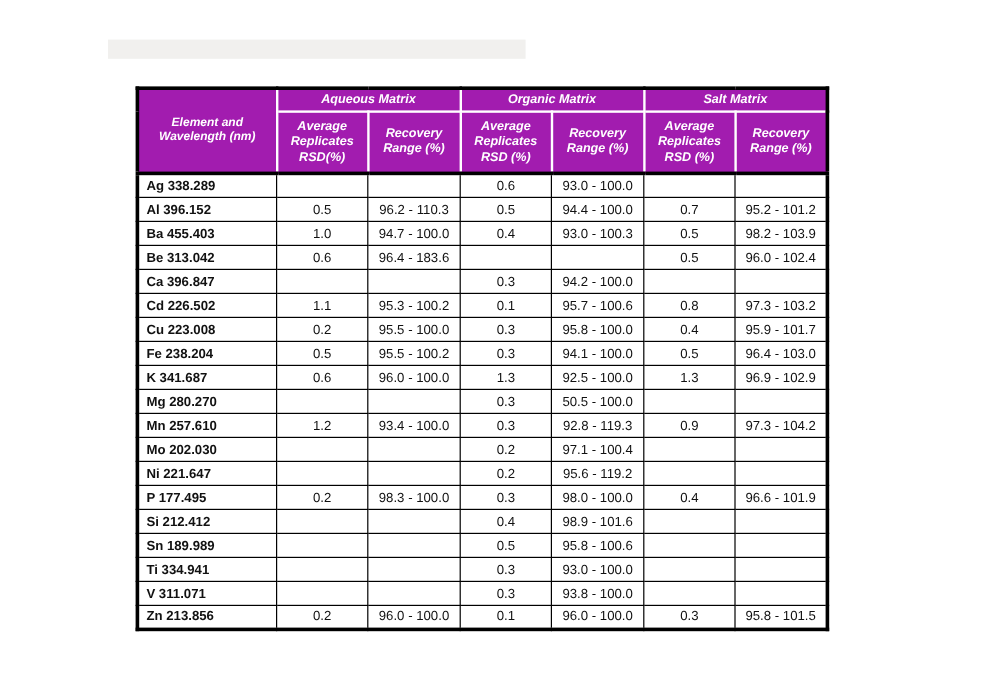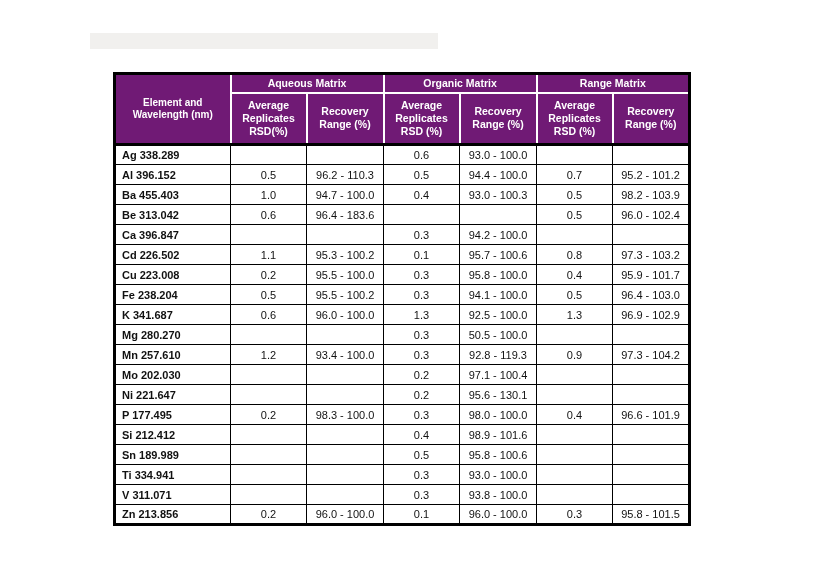--- a/index.html
+++ b/index.html
@@ -26,27 +26,28 @@
     left: 113px;
     top: 72px;
     width: 575px;
     border-collapse: collapse;
     table-layout: fixed;
     border: 3px solid #000000;
     color: #111111;
     font-size: 11px;
   }
   thead th {
-    background: #701a75;
+    background: #a21caf;
     color: #ffffff;
     font-weight: bold;
     border: 2px solid #ffffff;
     font-size: 10.5px;
     line-height: 1.25;
     padding: 1px 3px;
+    font-style: italic;
   }
   tr.group-row th { height: 19px; text-align: center; }
   tr.sub-row th {
     height: 52px;
     text-align: center;
     vertical-align: middle;
     border-bottom: 3px solid #000000;
   }
   th.el-head {
     text-align: left;
@@ -82,21 +83,21 @@
     <col style="width:76px">
     <col style="width:77px">
     <col style="width:76px">
     <col style="width:77px">
   </colgroup>
   <thead>
     <tr class="group-row">
       <th rowspan="2" class="el-head">Element and Wavelength (nm)</th>
       <th colspan="2">Aqueous Matrix</th>
       <th colspan="2">Organic Matrix</th>
-      <th colspan="2">Range Matrix</th>
+      <th colspan="2">Salt Matrix</th>
     </tr>
     <tr class="sub-row">
       <th>Average Replicates RSD(%)</th>
       <th>Recovery Range (%)</th>
       <th>Average Replicates RSD (%)</th>
       <th>Recovery Range (%)</th>
       <th>Average Replicates RSD (%)</th>
       <th>Recovery Range (%)</th>
     </tr>
   </thead>
@@ -207,21 +208,21 @@
         <td>0.2</td>
         <td>97.1 - 100.4</td>
         <td></td>
         <td></td>
       </tr>
       <tr>
         <td class="el-cell">Ni 221.647</td>
         <td></td>
         <td></td>
         <td>0.2</td>
-        <td>95.6 - 130.1</td>
+        <td>95.6 - 119.2</td>
         <td></td>
         <td></td>
       </tr>
       <tr>
         <td class="el-cell">P 177.495</td>
         <td>0.2</td>
         <td>98.3 - 100.0</td>
         <td>0.3</td>
         <td>98.0 - 100.0</td>
         <td>0.4</td>

